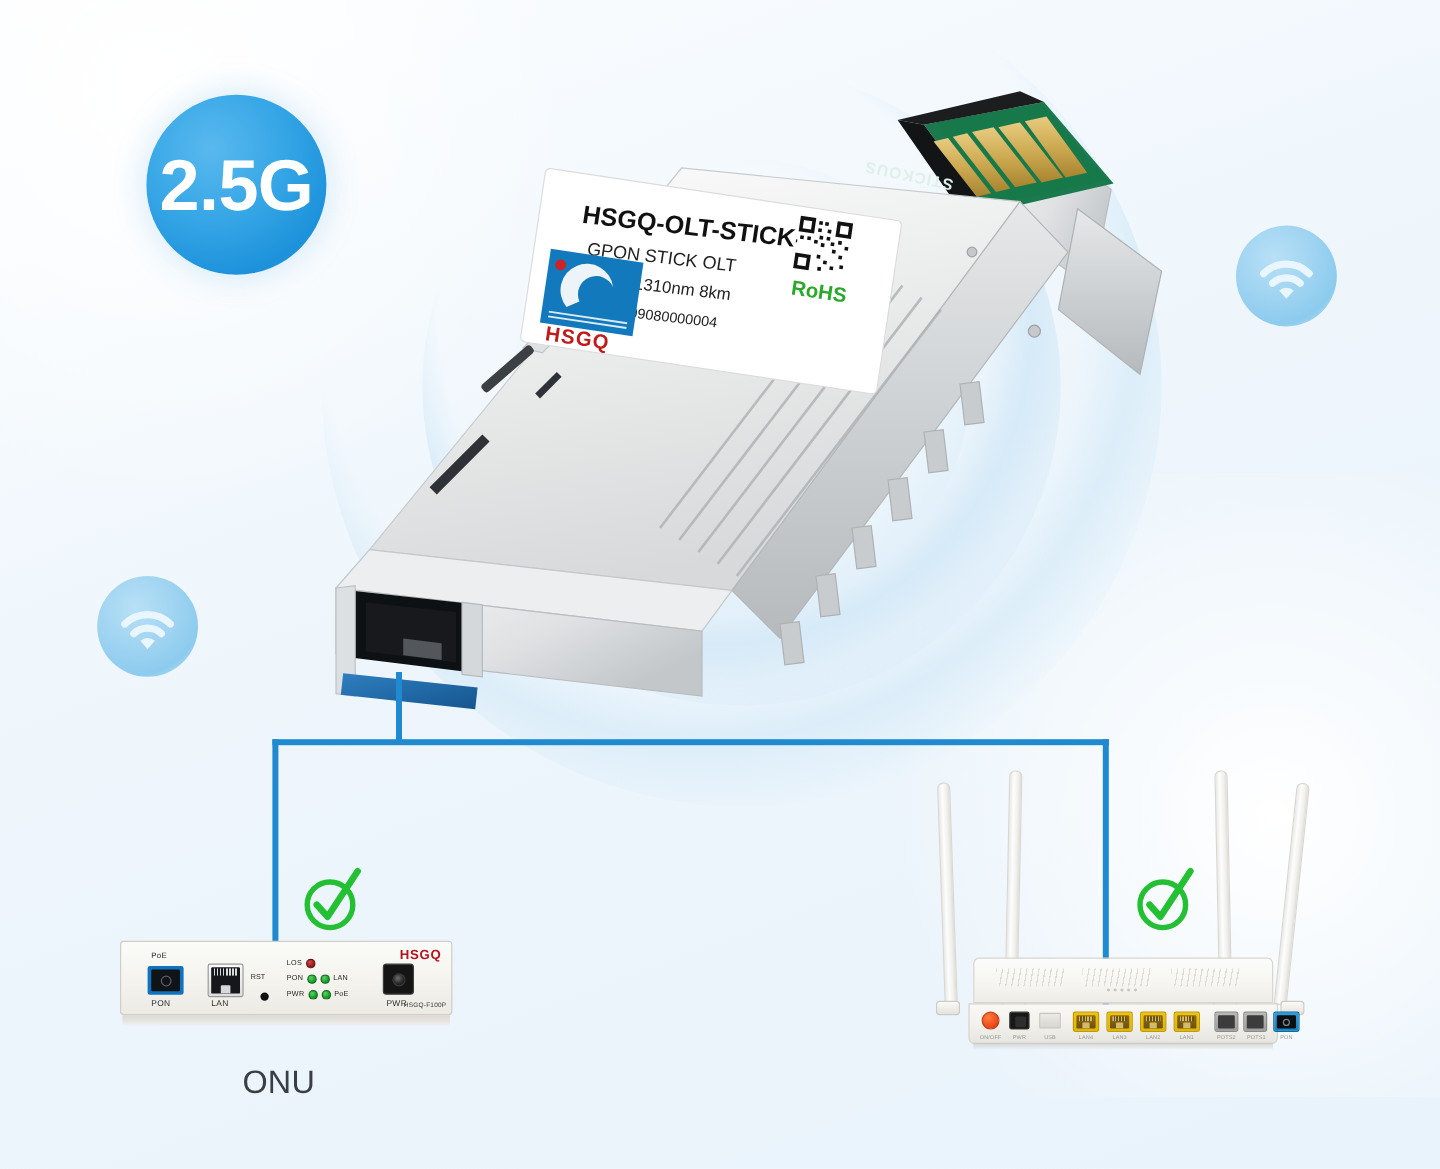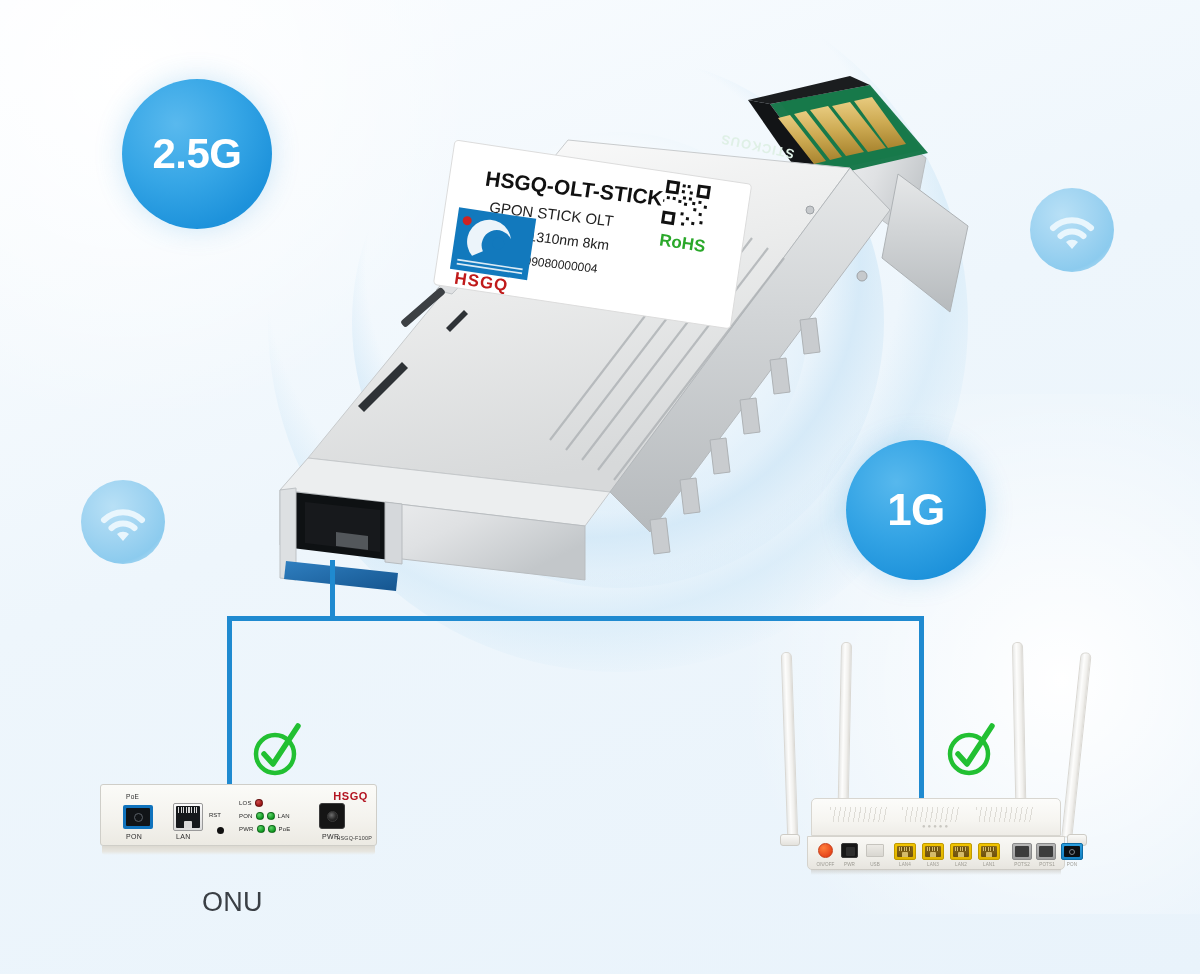--- a/index.html
+++ b/index.html
@@ -52,21 +52,21 @@
     position: absolute;
     border-radius: 50%;
     display: flex; align-items: center; justify-content: center;
     color: #ffffff;
     font-weight: bold;
     letter-spacing: -0.5px;
     box-shadow: 0 0 28px rgba(41,150,220,0.22);
   }
   .bubble-25g {
     left: 122px; top: 79px; width: 150px; height: 150px;
-    font-size: 42px;
+    font-size: 60px;
     background: radial-gradient(circle at 36% 30%, #59b9ee 0%, #36a6e6 42%, #1d92db 75%, #2093dd 100%);
   }
   .bubble-1g {
     left: 846px; top: 440px; width: 140px; height: 140px;
     font-size: 44px;
     background: radial-gradient(circle at 36% 30%, #57b8ed 0%, #34a4e5 42%, #1c91da 78%, #2093dd 100%);
   }
   .bubble-wifi {
     position: absolute;
     border-radius: 50%;
@@ -525,23 +525,20 @@
         <polygon points="135,462 152,464 152,524 135,522" fill="#d5d8db" stroke="#b7bbbe"></polygon>
       </g>
 
       <polygon points="36,521 148,533 146,551 34,539" fill="url(#latchBlue)"></polygon>
     </svg>
   </div>
 
   <div class="bubble bubble-25g">
     <span>2.5G</span>
   </div>
-  <div class="bubble bubble-1g">
-    <span>1G</span>
-  </div>
 
   <div class="bubble-wifi right">
     <svg class="wifi-svg" viewBox="0 0 50 40">
       <g fill="none" stroke="#e9f6fd" stroke-width="6" stroke-linecap="round">
         <path d="M6 18 A27 27 0 0 1 44 18"></path>
         <path d="M13.5 26 A17 17 0 0 1 36.5 26"></path>
       </g>
       <path d="M25 39 L19 32 A9 9 0 0 1 31 32 Z" fill="#e9f6fd"></path>
     </svg>
   </div>

